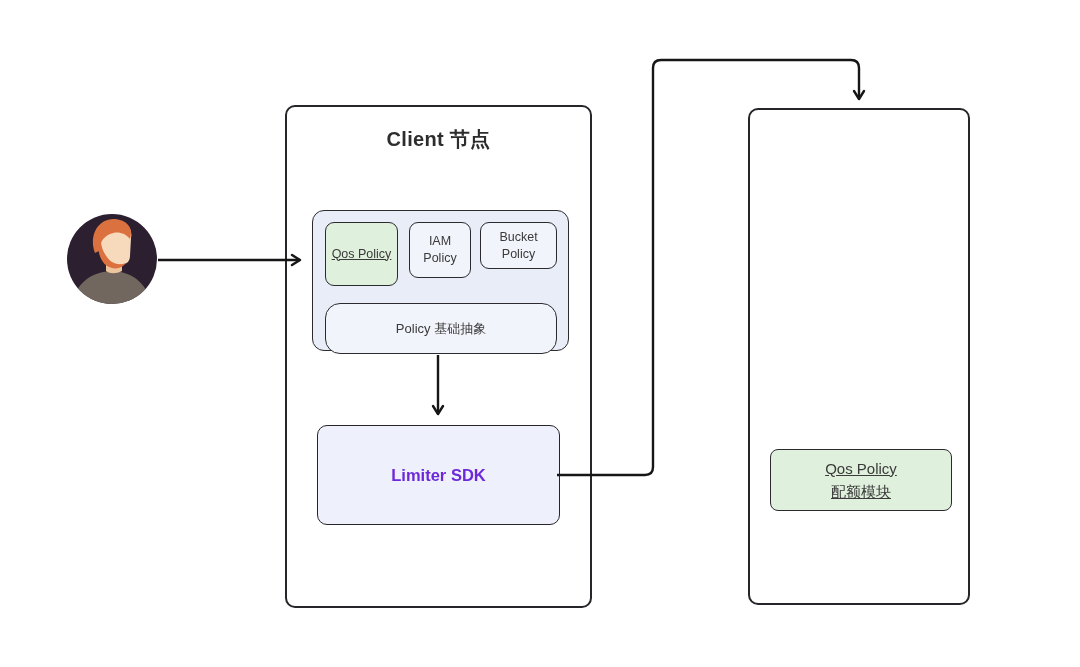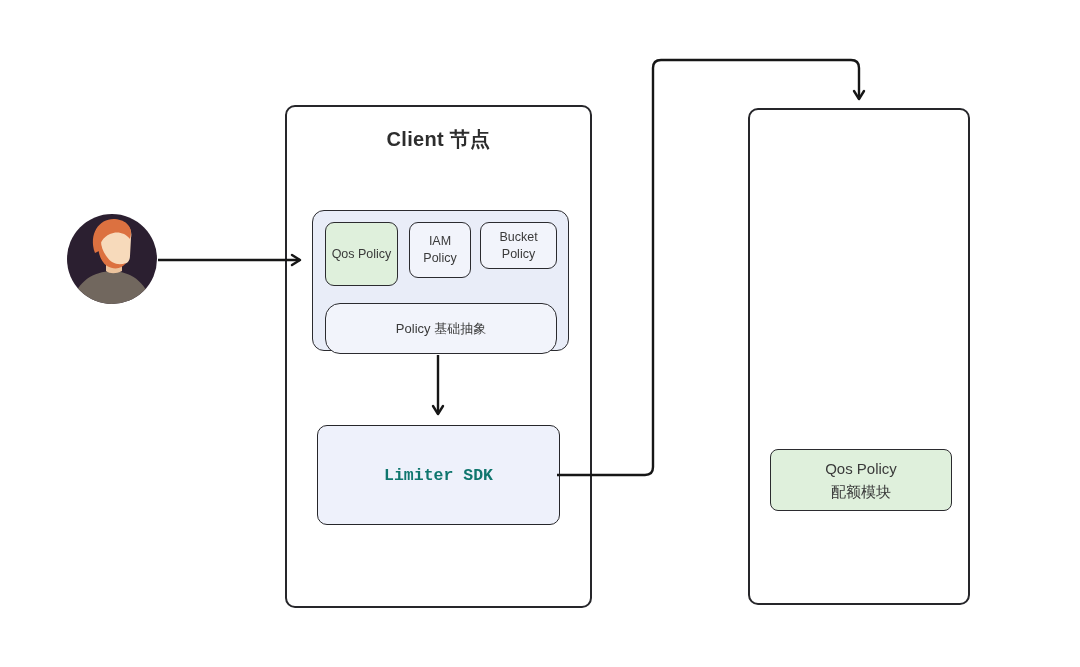--- a/index.html
+++ b/index.html
@@ -9,29 +9,29 @@
 
   
   .node-box { border: 2px solid #26262a; border-radius: 10px; background: #ffffff; }
   .node-title { position: absolute; left: 0; right: 0; text-align: center; font-weight: 700; font-size: 20px; color: #2d2d2d; letter-spacing: 0.3px; }
   .server-title { position: absolute; left: 0; right: 0; text-align: center; font-weight: 400; font-size: 18px; color: #3a3a3a; }
 
   
   .mod { border: 1.6px solid #2b2b2f; border-radius: 9px; display: flex; align-items: center; justify-content: center; text-align: center; }
   .group-box { background: #e9edf8; border-radius: 12px; }
   .light-fill { background: #f2f4fb; }
-  .green-fill { background: #dff0dc; }
+  .green-fill { background: #dff0dc; text-decoration: underline; }
   .small-label { font-size: 12.5px; line-height: 1.35; color: #3a3a3a; }
   .base-label { font-size: 13px; color: #3a3a3a; }
   .pre { white-space: pre-line; }
 
   
   .sdk-box { border: 1.8px solid #26262a; border-radius: 10px; overflow: hidden; background: #eef1fb; display: flex; flex-direction: column; }
   .sdk-top { height: 52px; background: #dff0dc; border-bottom: 1.8px solid #26262a; display: flex; align-items: center; justify-content: center; font-size: 15px; color: #3a3a3a; }
-  .sdk-bottom { flex: 1; display: flex; align-items: center; justify-content: center; font-weight: 700; font-size: 16.5px; color: #0f766e; font-family: Liberation Mono, monospace; }
+  .sdk-bottom { flex: 1; display: flex; align-items: center; justify-content: center; font-weight: 700; font-size: 16.5px; color: #6d28d9; }
 
   .quota { font-size: 15px; line-height: 1.55; color: #3a3a3a; }
 
   .conn { fill: none; stroke: #161616; stroke-width: 2.4px; }
   svg.overlay { pointer-events: none; }
 </style>
 </head>
 <body>
 
 <div class="canvas">

